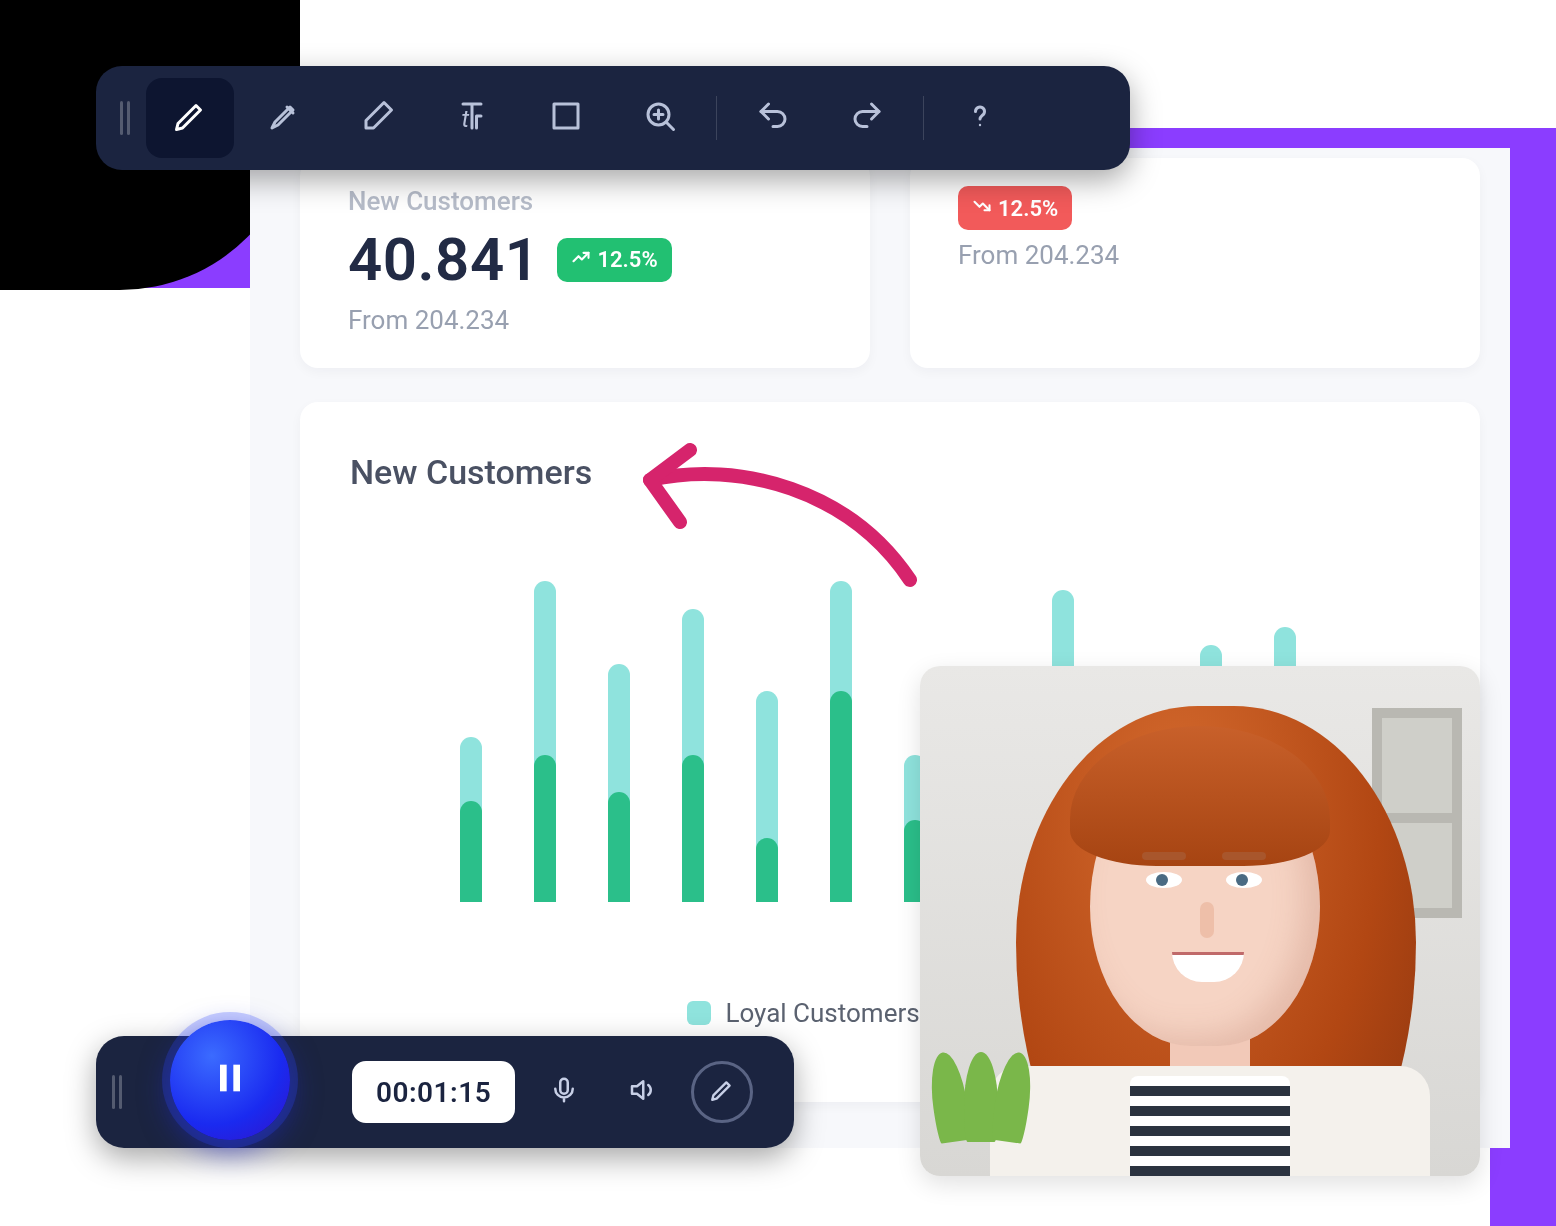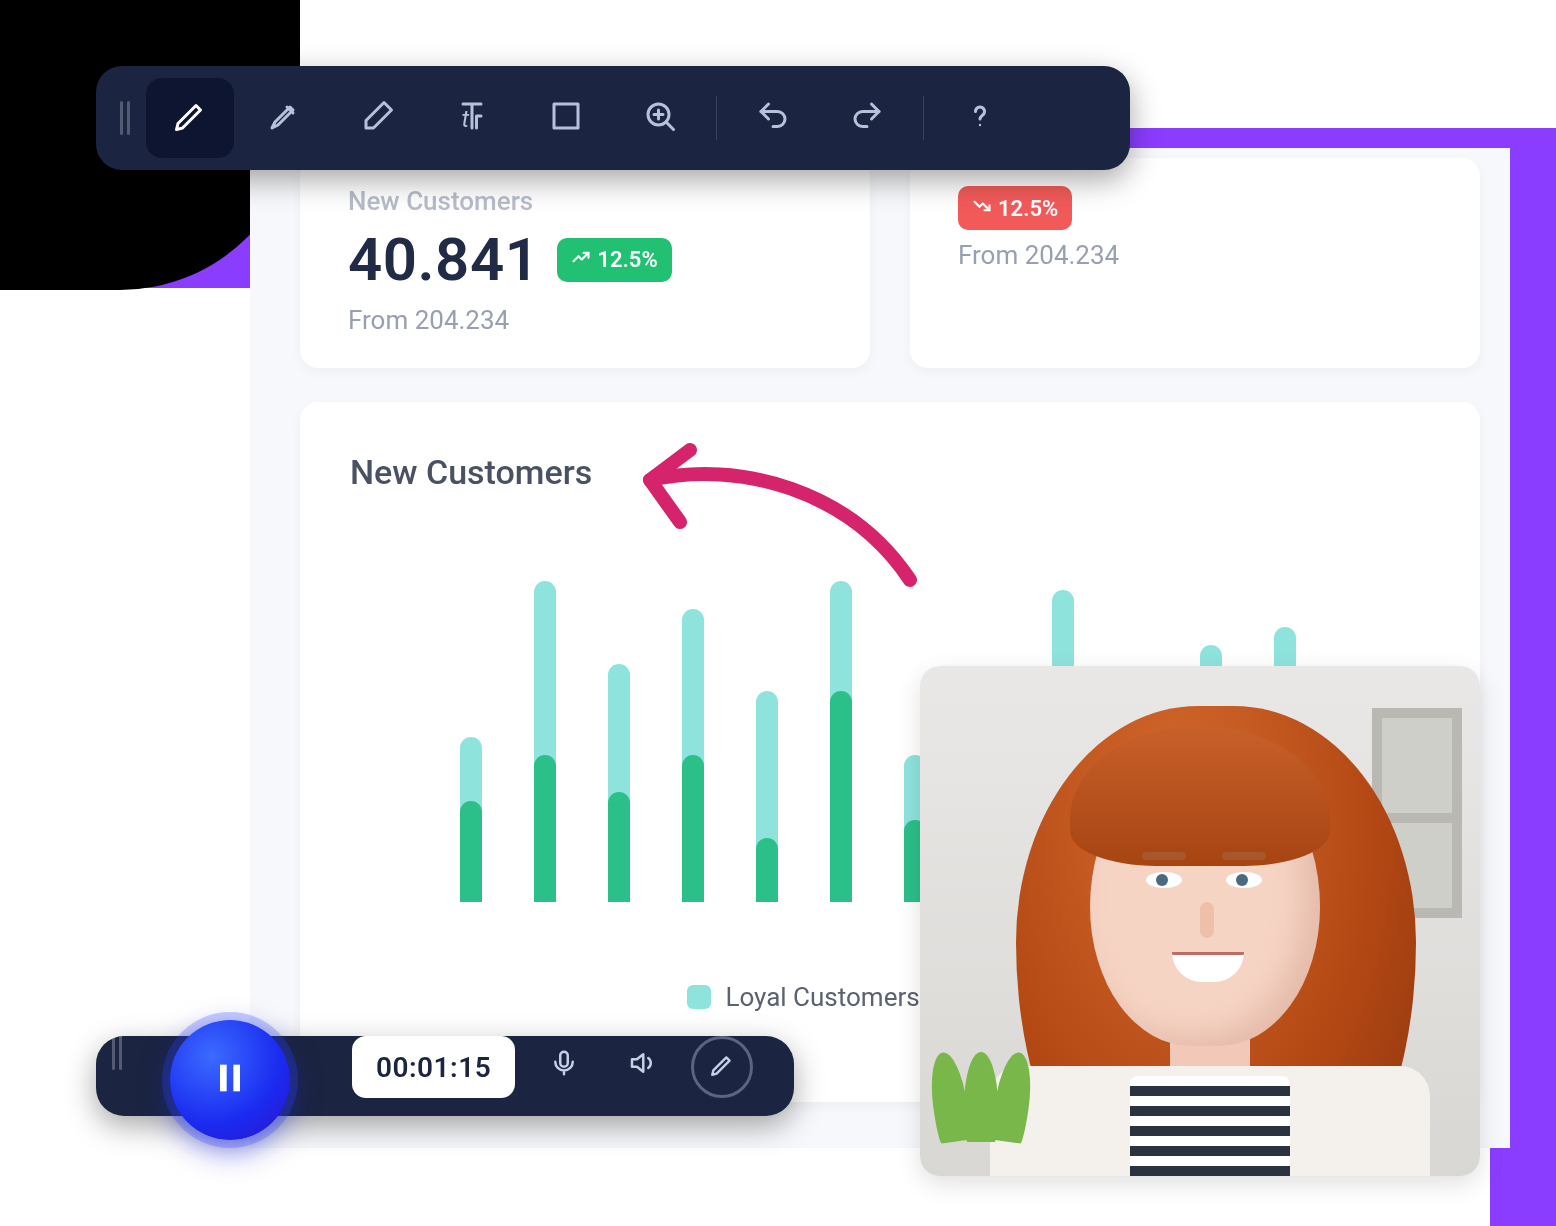--- a/index.html
+++ b/index.html
@@ -30,37 +30,37 @@
 
   
   .chart-card { position: absolute; left: 300px; top: 402px; width: 1180px; height: 700px; background: #fff; border-radius: 18px; padding: 50px; box-shadow: 0 4px 12px rgba(20,30,60,.04); }
   .chart-title { color: #4a5163; font-size: 34px; font-weight: 500; margin-bottom: 50px; }
   .chart-area { position: relative; width: 100%; height: 360px; display: flex; align-items: flex-end; gap: 48px; padding: 0 60px 0 110px; }
   .bar-group { display: flex; align-items: flex-end; gap: 0; width: 26px; position: relative; }
   .bar { width: 22px; border-radius: 12px 12px 0 0; }
   .bar.loyal { background: #8fe3dd; position: absolute; bottom: 0; left: 0; }
   .bar.newc { background: #2bbf8a; position: absolute; bottom: 0; left: 0; }
   .legend { display: flex; gap: 50px; margin-top: 80px; justify-content: center; padding-left: 100px; }
-  .lg { display: flex; align-items: center; gap: 14px; font-size: 26px; color: #5b6270; }
+  .lg { display: flex; align-items: center; gap: 14px; font-size: 26px; color: #5b6270; margin-top: 16px; }
   .lg .sw { width: 24px; height: 24px; border-radius: 6px; }
 
   
   .annot { position: absolute; left: 610px; top: 430px; pointer-events: none; }
 
   
   .toolbar { position: absolute; left: 96px; top: 66px; width: 1034px; height: 104px; background: #1b2440; border-radius: 26px; display: flex; align-items: center; padding: 0 14px; gap: 6px; box-shadow: 0 10px 30px rgba(0,0,0,.35); z-index: 50; }
   .tbtn { width: 88px; height: 80px; display: flex; align-items: center; justify-content: center; border-radius: 16px; color: #b8c1d9; cursor: pointer; }
   .tbtn.active { background: #0d1530; color: #fff; }
   .tbtn svg { width: 36px; height: 36px; stroke: currentColor; fill: none; stroke-width: 2; stroke-linecap: round; stroke-linejoin: round; }
   .tsep { width: 1px; height: 44px; background: rgba(255,255,255,.15); margin: 0 6px; }
   .tgrip { display:flex; gap:4px; padding: 0 10px; }
   .tgrip span { width:3px; height:34px; background: rgba(255,255,255,.25); border-radius:2px; }
 
   
-  .recbar { position: absolute; left: 96px; top: 1036px; width: 698px; height: 80px; background: #1b2440; border-radius: 28px; display: flex; align-items: flex-start; padding: 0 18px 0 10px; gap: 20px; z-index: 50; box-shadow: 0 10px 30px rgba(0,0,0,.35); }
+  .recbar { position: absolute; left: 96px; top: 1036px; width: 698px; height: 112px; background: #1b2440; border-radius: 28px; display: flex; align-items: center; padding: 0 18px 0 10px; gap: 20px; z-index: 50; box-shadow: 0 10px 30px rgba(0,0,0,.35); }
   .recgrip { display:flex; gap:4px; margin-left:6px; }
   .recgrip span { width:3px; height:34px; background: rgba(255,255,255,.25); border-radius:2px; }
   .pause-outer { position: absolute; left: 170px; top: 1020px; width: 140px; height: 140px; z-index: 60; }
   .pause-btn { width: 120px; height: 120px; border-radius: 60px; background: radial-gradient(circle at 35% 30%, #3b6bff, #1a2af0 60%, #3212c8); display:flex; align-items:center; justify-content:center; box-shadow: 0 0 0 8px rgba(42,66,255,.25), 0 10px 30px rgba(30,40,200,.6); cursor:pointer; }
   .pause-btn svg { width:40px; height:40px; fill:#fff; }
   .rec-timer { margin-left: 210px; background:#fff; color:#1b2440; font-size:28px; font-weight:600; height:62px; padding:0 24px; border-radius:14px; display:flex; align-items:center; letter-spacing:.5px; }
   .rec-icn { width:58px; height:58px; display:flex; align-items:center; justify-content:center; color:#c7cfe6; cursor:pointer; }
   .rec-icn svg { width:30px; height:30px; stroke: currentColor; fill:none; stroke-width:2; stroke-linecap:round; stroke-linejoin:round; }
   .rec-circle { width:62px; height:62px; border:3px solid #5a6484; border-radius:50%; display:flex; align-items:center; justify-content:center; color:#c7cfe6; cursor:pointer; }
   .rec-circle svg { width:26px; height:26px; stroke: currentColor; fill:none; stroke-width:2.2; stroke-linecap:round; stroke-linejoin:round; }

